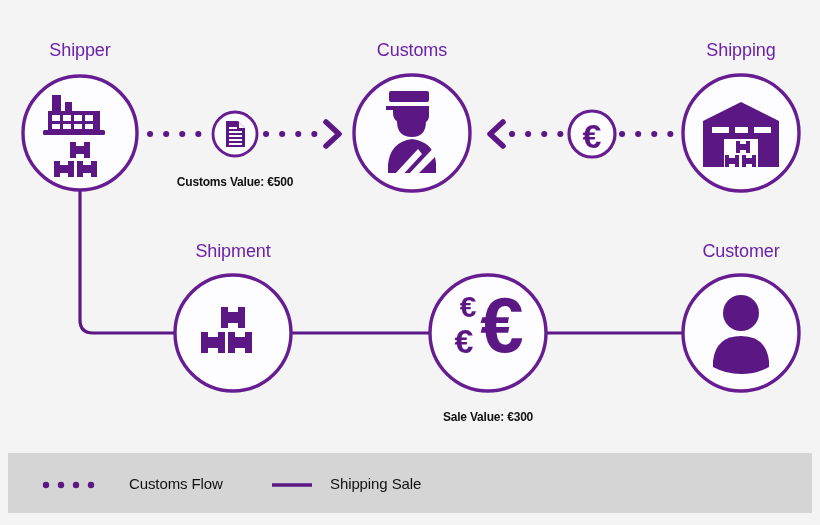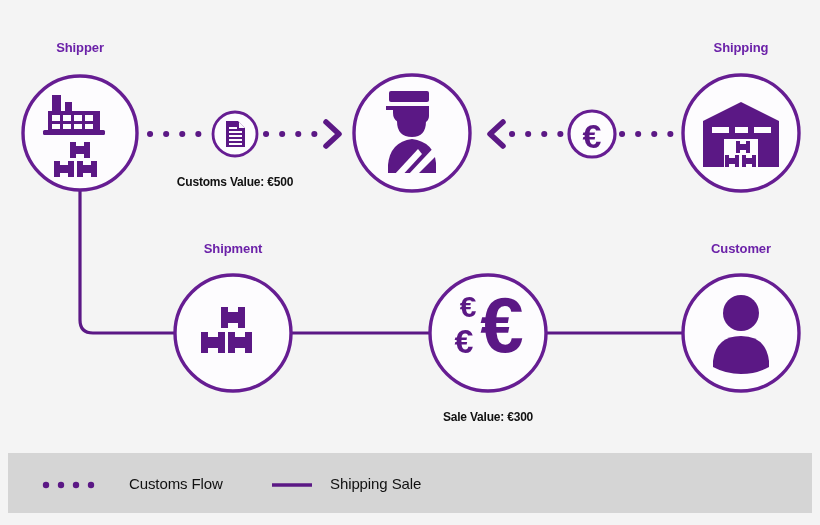--- a/index.html
+++ b/index.html
@@ -21,22 +21,22 @@
   }
   #diagram-svg {
     position: absolute;
     left: 0;
     top: 0;
     width: 820px;
     height: 525px;
     display: block;
   }
   .node-label {
-    font-weight: bold;
-    font-size: 13px;
+    font-weight: normal;
+    font-size: 18px;
     letter-spacing: -0.1px;
   }
   .value-label {
     font-weight: bold;
     font-size: 12px;
     letter-spacing: -0.2px;
   }
   .legend-label {
     font-size: 15px;
     letter-spacing: -0.1px;
@@ -187,20 +187,23 @@
       <circle cx="91" cy="485" r="3.2"></circle>
     </g>
     <line x1="272" y1="485" x2="312" y2="485" stroke="#5b1885" stroke-width="3.4"></line>
 
   </svg>
 
   <div class="node-label" style="position:absolute;left:0;top:40px;width:160px;text-align:center;color:#6b21a8;">
     <span>Shipper</span>
   </div>
 
+  <div class="node-label" style="position:absolute;left:332px;top:40px;width:160px;text-align:center;color:#6b21a8;">
+    <span>Customs</span>
+  </div>
 
   <div class="node-label" style="position:absolute;left:661px;top:40px;width:160px;text-align:center;color:#6b21a8;">
     <span>Shipping</span>
   </div>
 
   <div class="node-label" style="position:absolute;left:661px;top:241px;width:160px;text-align:center;color:#6b21a8;">
     <span>Customer</span>
   </div>
 
   <div class="node-label" style="position:absolute;left:153px;top:241px;width:160px;text-align:center;color:#6b21a8;">

